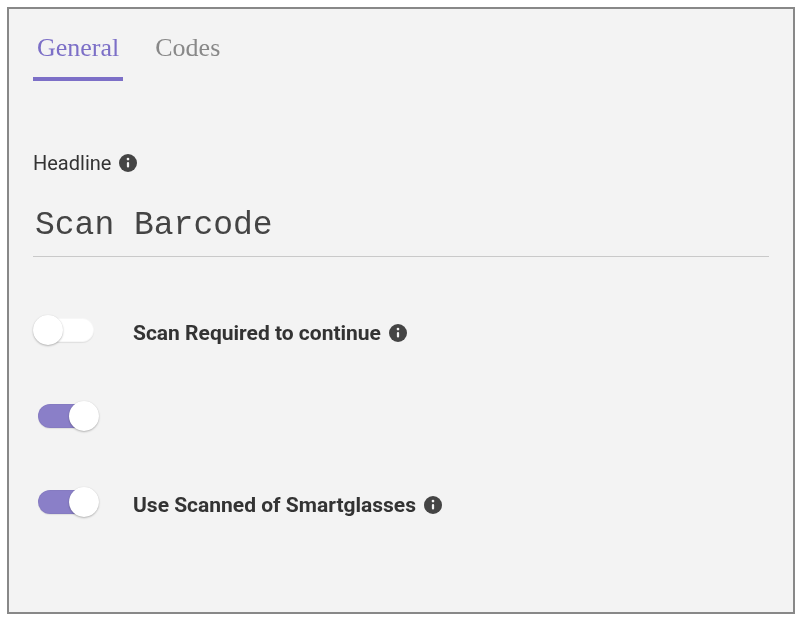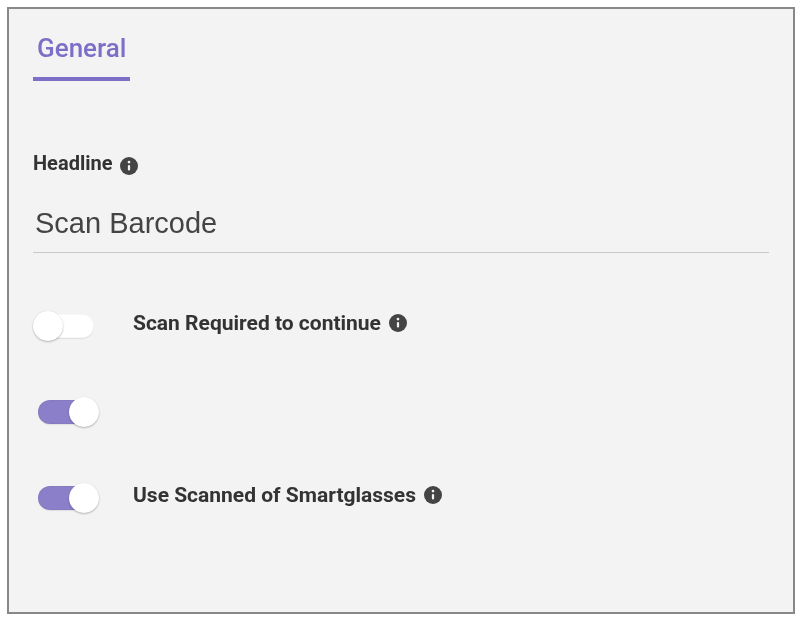--- a/index.html
+++ b/index.html
@@ -16,67 +16,68 @@
       width: 788px;
       height: 607px;
       background: #f3f3f3;
       border: 2px solid #888;
       padding: 12px 24px 24px 24px;
     }
     .tabs {
       display: flex;
       gap: 28px;
       align-items: flex-start;
+      font-family: Liberation Serif, serif;
     }
     .tab {
       font-size: 26px;
       font-weight: 500;
       color: #888;
       padding: 12px 4px 14px 4px;
       cursor: pointer;
       border-bottom: 4px solid transparent;
       display: inline-block;
     }
     .tab.active {
       color: #7c6fc7;
       border-bottom: 4px solid #7c6fc7;
     }
     .section {
       margin-top: 70px;
     }
     .label-row {
       display: flex;
-      align-items: flex-end;
+      align-items: center;
       gap: 8px;
       font-size: 20px;
-      font-weight: 700;
+      font-weight: 400;
       color: #333;
     }
     .info-icon {
       width: 18px;
       height: 18px;
       display: inline-block;
       flex-shrink: 0;
     }
     .info-icon svg { display: block; }
     .text-input {
       margin-top: 24px;
       width: 100%;
       border: none;
       border-bottom: 1px solid #c9c9c9;
       background: transparent;
-      font-size: 29px;
+      font-size: 33px;
       color: #444;
       padding: 8px 2px 12px 2px;
       outline: none;
-      font-family: Liberation Sans, sans-serif;
+      font-family: Liberation Mono, monospace;
     }
     .toggle-row {
       display: flex;
-      align-items: flex-start;
+      align-items: flex-end;
       gap: 34px;
       margin-top: 56px;
     }
     .toggle-row.first { margin-top: 58px; }
     .toggle {
       position: relative;
       width: 66px;
       height: 30px;
       cursor: pointer;
       flex-shrink: 0;
@@ -117,20 +118,21 @@
       gap: 8px;
     }
   </style>
 </head>
 <body>
 
 <div class="panel">
 
   <div class="tabs">
     <div class="tab active">General</div>
+    <div class="tab">Codes</div>
   </div>
 
   <div class="section">
     <div class="label-row">
       <span>Headline</span>
       <span class="info-icon">
         <svg viewBox="0 0 16 16" width="18" height="18">
             <circle cx="8" cy="8" r="8" fill="#444"></circle>
             <rect x="7" y="7" width="2" height="5" rx="1" fill="#f3f3f3"></rect>
             <circle cx="8" cy="4.5" r="1.2" fill="#f3f3f3"></circle>

